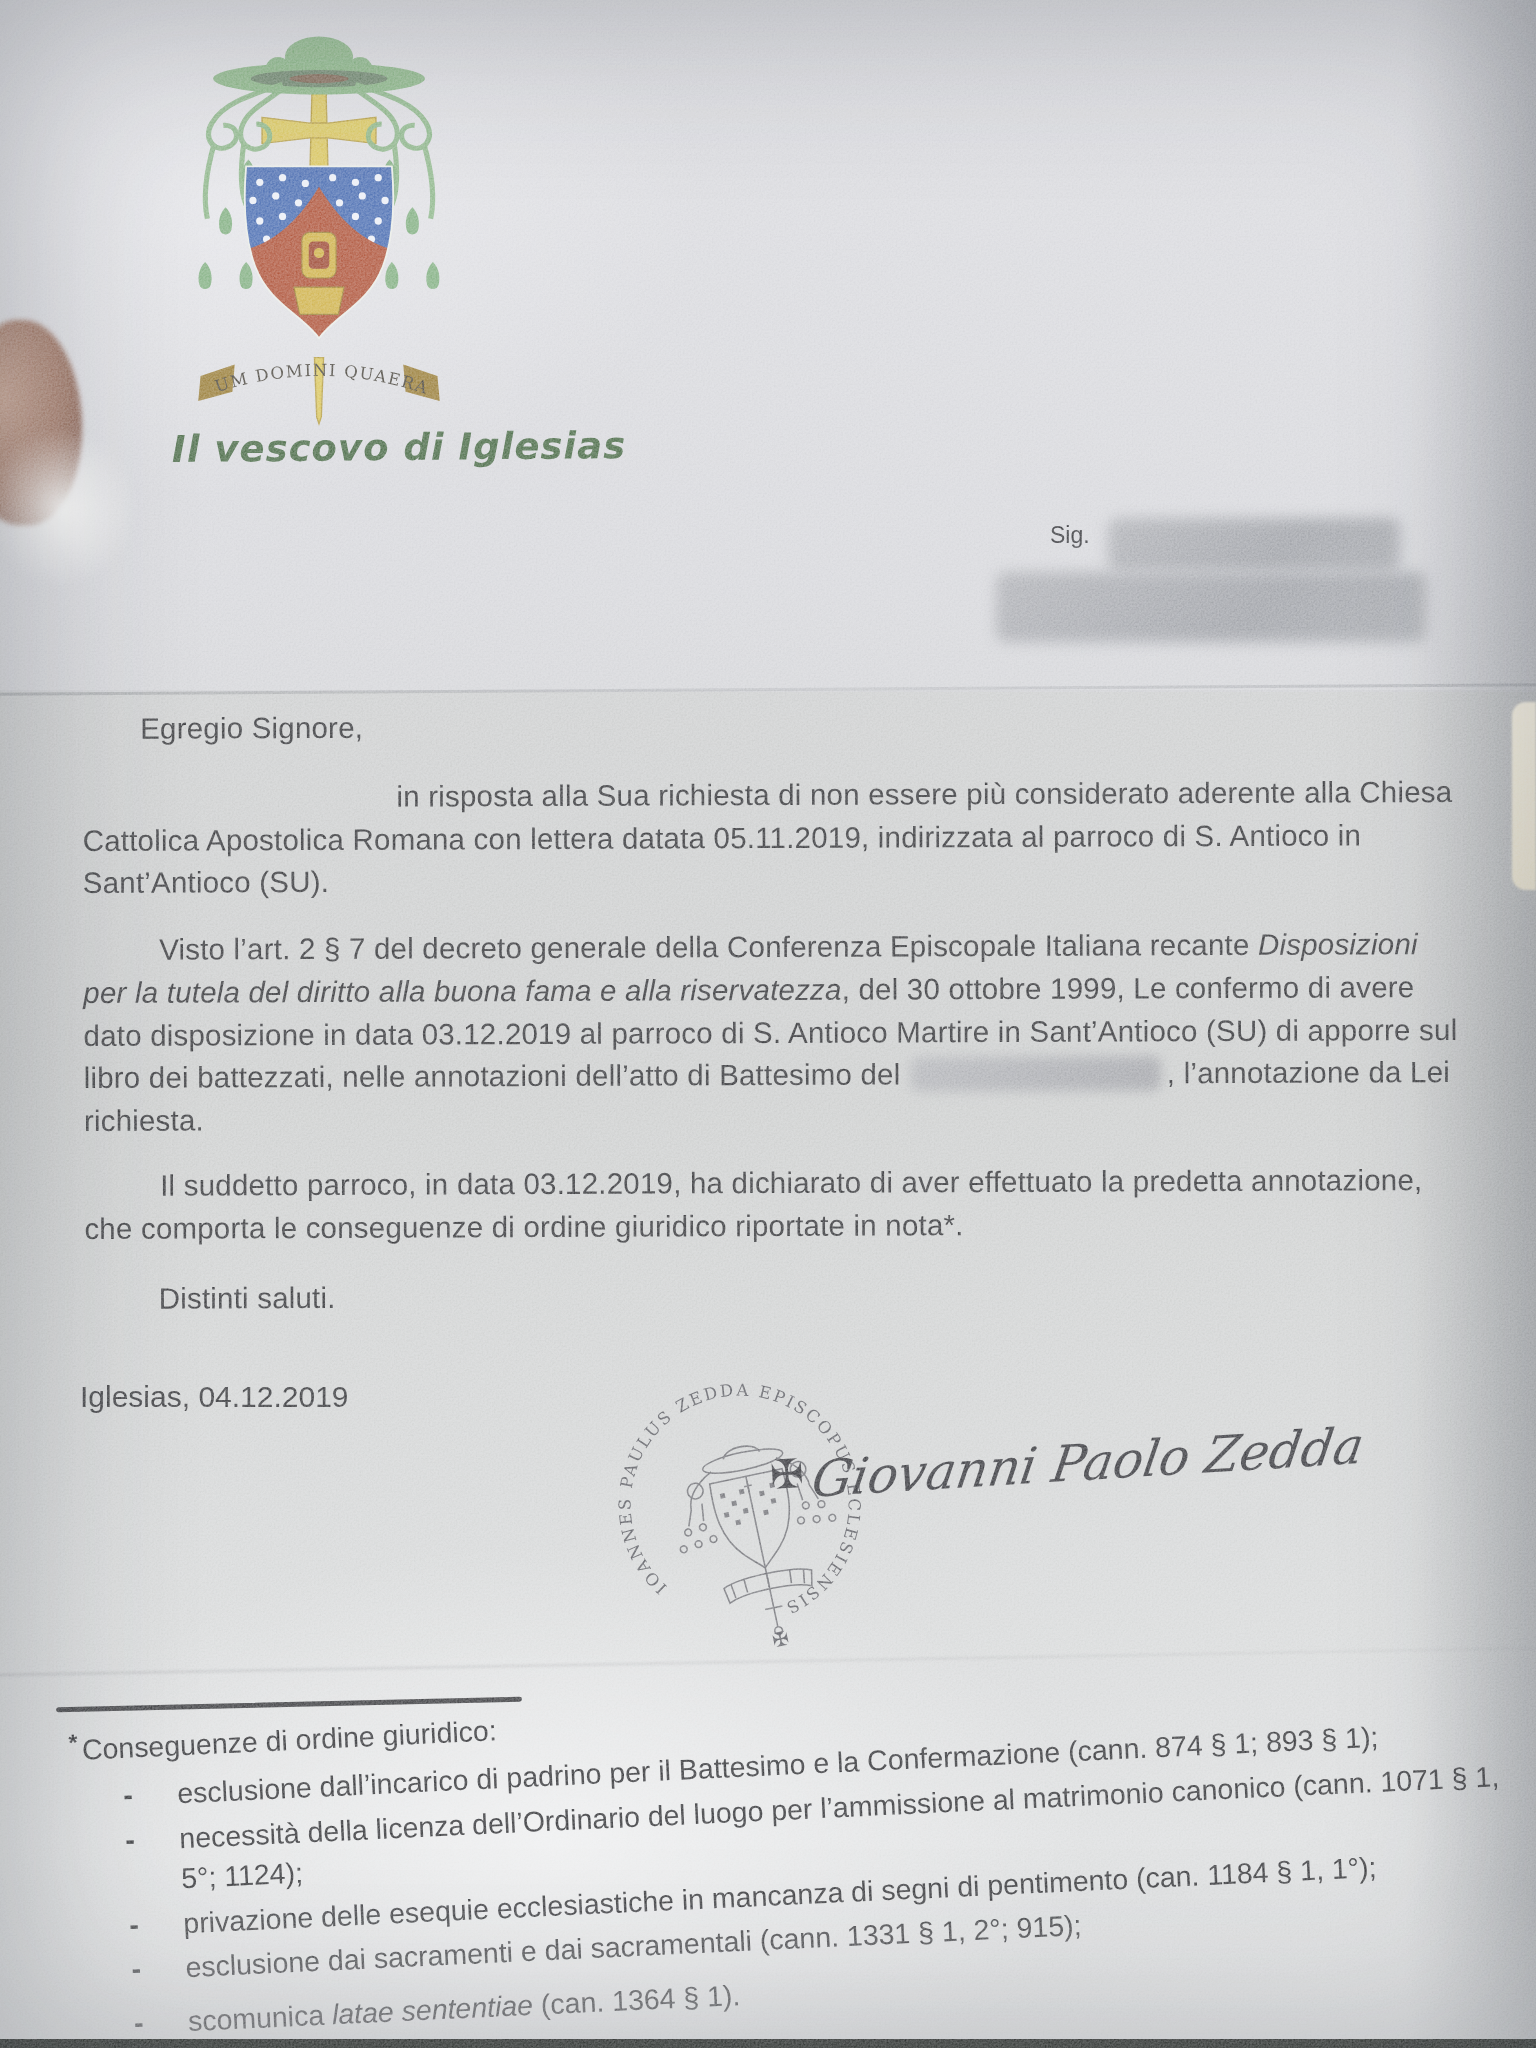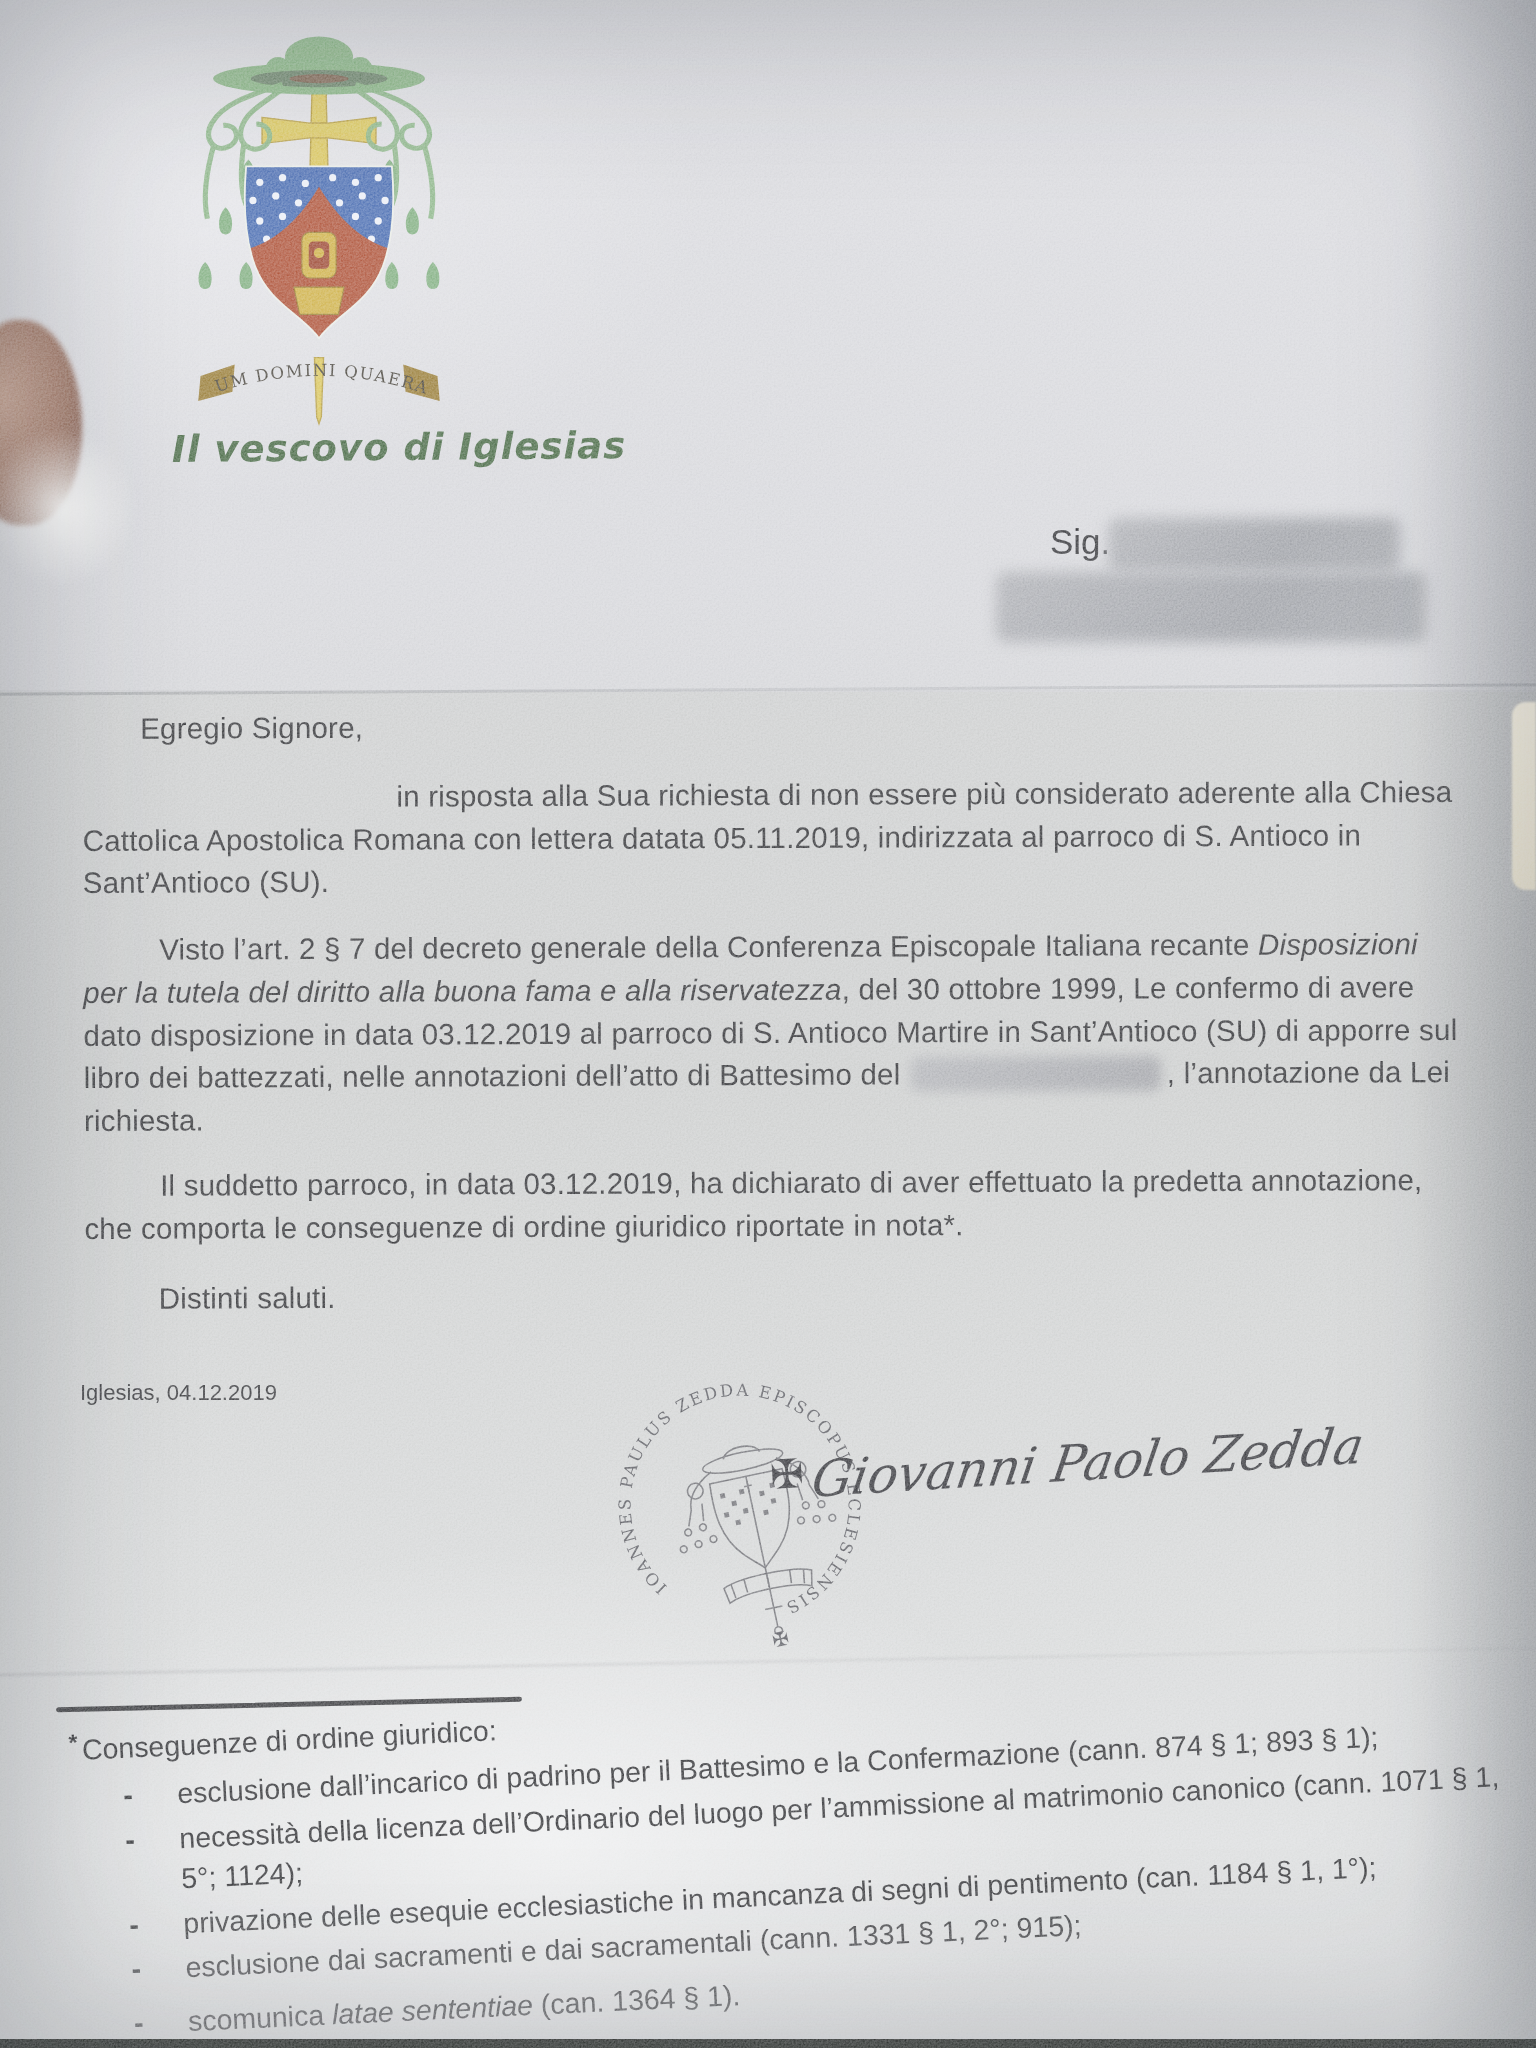--- a/index.html
+++ b/index.html
@@ -21,38 +21,38 @@
   .finger{left:-30px;top:320px;width:112px;height:205px;border-radius:48% 62% 55% 50%;
     background:radial-gradient(ellipse at 30% 38%,#bd9078 0%,#8d5c46 55%,#6d4333 82%);filter:blur(2.5px);}
   .finger-curl{left:-14px;top:428px;width:150px;height:160px;border-radius:50%;
     background:radial-gradient(closest-side,rgba(252,252,249,.95),rgba(252,252,249,0));filter:blur(5px);}
   .vignette{left:0;top:0;width:1536px;height:2048px;box-shadow:inset 0 0 190px rgba(38,42,52,.30);}
   .grain{position:absolute;left:0;top:0;opacity:.38;pointer-events:none;}
 
   .crest{position:absolute;left:148px;top:16px;width:342px;height:410px;}
   .bishop-title{position:absolute;left:172px;top:426px;font-family:"DejaVu Sans",sans-serif;
     font-style:italic;font-weight:bold;font-size:37px;color:#2c5328;letter-spacing:1px;transform:rotate(-0.5deg);}
-  .recipient-sig{position:absolute;left:1050px;top:522px;font-size:35px;color:#141519;}
+  .recipient-sig{position:absolute;left:1050px;top:522px;font-size:23px;color:#141519;}
   .redact{position:absolute;background:linear-gradient(135deg,#a4a6ab,#8f9298 60%,#9b9ea3);filter:blur(7px);border-radius:10px;}
   .redact.r1{left:1108px;top:518px;width:292px;height:54px;}
   .redact.r2{left:996px;top:572px;width:430px;height:70px;}
 
   .body-copy{position:absolute;left:82px;top:694px;width:1374px;font-size:29.5px;line-height:1.45;
     letter-spacing:.2px;transform:rotate(-0.25deg);transform-origin:0 0;}
   .body-copy p{margin:0;}
   .greeting{margin:14px 0 26px 58px !important;}
   .p1{text-indent:314px;margin-bottom:24px !important;}
   .p2{text-indent:76px;margin-bottom:22px !important;}
   .p3{text-indent:76px;margin-bottom:28px !important;}
   .closing{margin-left:74px !important;}
   .it{font-style:italic;}
   .redact-inline{display:inline-block;width:250px;height:34px;border-radius:8px;vertical-align:-7px;margin:0 6px 0 2px;
     background:linear-gradient(135deg,#a9abaf,#94969b);filter:blur(6px);}
 
-  .dateline{position:absolute;left:80px;top:1380px;font-size:22px;}
+  .dateline{position:absolute;left:80px;top:1380px;font-size:30px;}
   .seal{position:absolute;left:610px;top:1378px;width:292px;height:292px;transform:rotate(-12deg);opacity:.9;}
   .signature{position:absolute;left:770px;top:1434px;transform:rotate(-3.5deg);color:#17181d;white-space:nowrap;}
   .sig-cross{font-size:40px;vertical-align:10px;margin-right:8px;}
   .sig-name{display:inline-block;font-family:"DejaVu Serif",serif;font-style:italic;font-size:50px;
     transform:skewX(-12deg);letter-spacing:0;}
   .foot-line{position:absolute;left:56px;top:1702px;width:466px;height:5px;background:#1b1c1f;border-radius:3px;transform:rotate(-1.3deg);}
 
   .footnote{position:absolute;left:56px;top:1728px;width:1452px;font-size:28.5px;line-height:1.4;
     color:#121316;transform:rotate(-2.7deg);transform-origin:0 0;}
   .fn-head{margin:0 0 8px 12px;}

